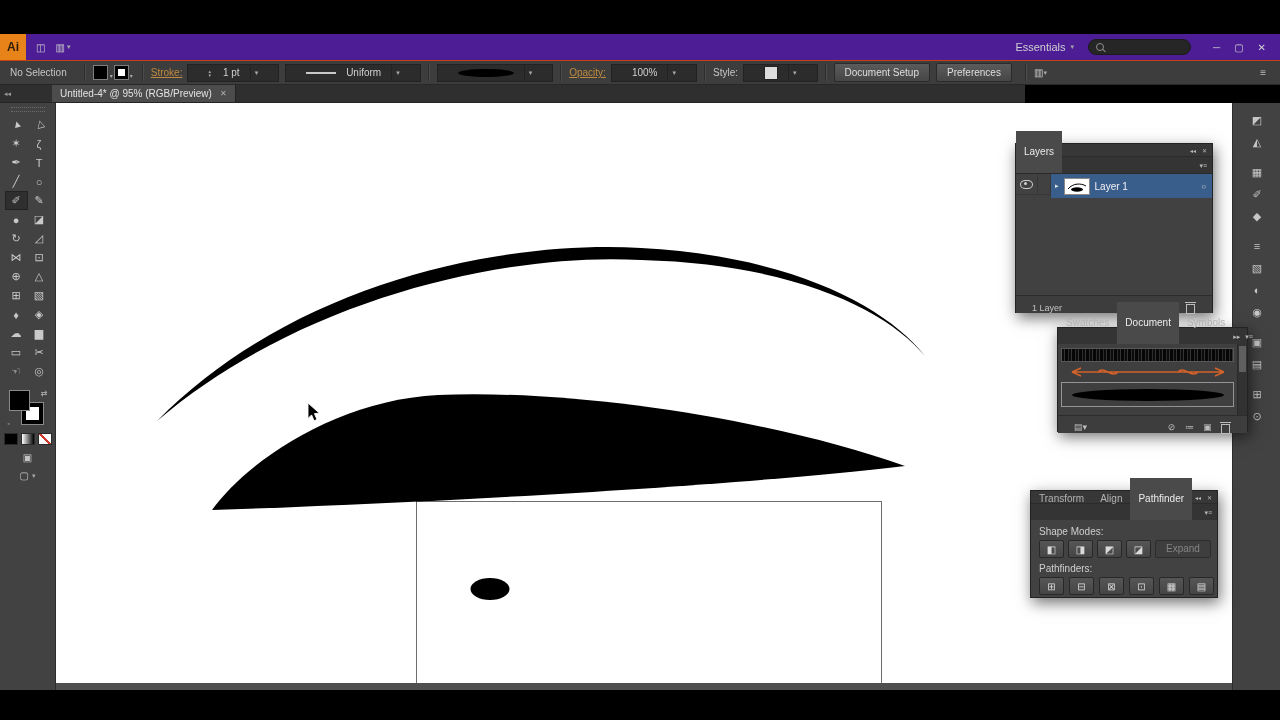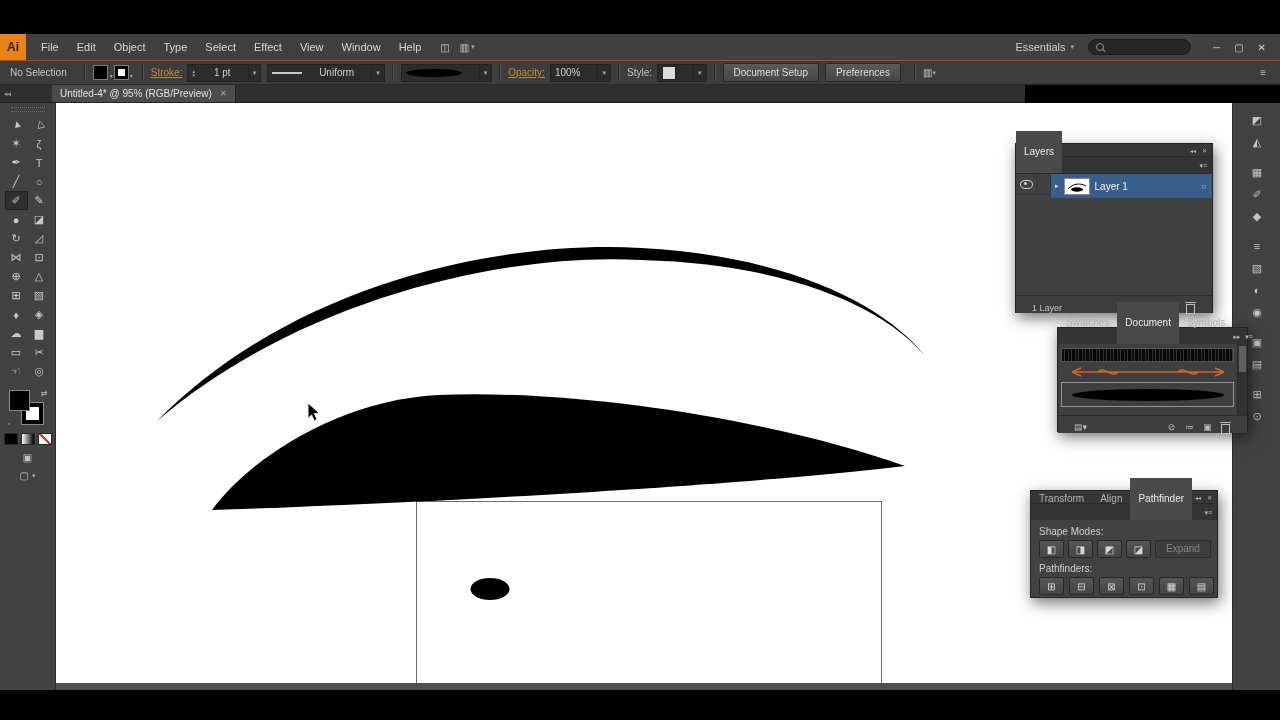--- a/index.html
+++ b/index.html
@@ -1,20 +1,20 @@
 <!DOCTYPE html>
 <html style="--accent: #E8831A; --sel-blue: #3A5E8C; --brush-orange: #D4622A; --ink: #000000;"><head>
 <meta charset="utf-8">
 <style>
   html,body{margin:0;padding:0;width:1280px;height:720px;background:#000;overflow:hidden;
     font-family:"Liberation Sans",sans-serif;-webkit-font-smoothing:antialiased;}
   #app{position:absolute;inset:0;}
 
   
-  #menubar{position:absolute;left:0;top:34px;width:1280px;height:26px;background:#404040;
+  #menubar{position:absolute;left:0;top:34px;width:1280px;height:26px;background:#4c1d95;
     border-bottom:5px solid #c2410c;display:flex;align-items:center;}
   #logo{width:26px;height:26px;background:var(--accent,#E8831A);color:#2e1d08;font-weight:bold;
     font-size:12px;display:flex;align-items:center;justify-content:center;}
   #menu-items{display:flex;height:26px;margin-left:6px;}
   .menu-item{padding:0 9px;line-height:26px;font-size:11px;color:#d6d6d6;cursor:default;}
   .mb-icon{margin-left:10px;display:flex;align-items:center;gap:2px;color:#c9c9c9;font-size:10px;}
   .spacer{flex:1;}
   #workspace{display:flex;align-items:center;gap:5px;font-size:11px;color:#cfcfcf;}
   .arr{font-size:7px;color:#a8a8a8;}
   #searchbox{width:94px;height:14px;background:#262626;border:1px solid #1b1b1b;border-radius:8px;
@@ -27,21 +27,21 @@
 
   
   #controlbar{position:absolute;left:0;top:61px;width:1280px;height:23px;background:#3d3d3d;
     border-bottom:1px solid #282828;display:flex;align-items:center;font-size:10px;color:#c6c6c6;}
   .vsep{width:1px;height:17px;background:#2d2d2d;border-right:1px solid #4d4d4d;margin:0 7px;}
   .swatch-fill{width:13px;height:13px;background:#000;border:1px solid #7e7e7e;}
   .swatch-stroke{width:13px;height:13px;background:#fff;border:3px solid #000;outline:1px solid #7e7e7e;box-sizing:border-box;}
   .mini-dd{font-size:6px;color:#a8a8a8;margin:6px 2px 0 2px;}
   .link{color:#c08a3e;text-decoration:underline;}
   .dd{background:#2c2c2c;border:1px solid #222;height:16px;display:flex;align-items:center;
-    font-size:10px;color:#cfcfcf;padding:0 4px;gap:17px;}
+    font-size:10px;color:#cfcfcf;padding:0 20px;gap:10px;}
   .dd .arr{border-left:1px solid #222;padding-left:4px;height:100%;display:flex;align-items:center;}
   .stepper-arrows{display:flex;flex-direction:column;justify-content:center;line-height:4px;
     font-size:5px;color:#aaa;margin-right:2px;}
   .profile-line{width:30px;height:2px;background:#c9c9c9;}
   .brush-preview{width:56px;height:8px;background:#000;border-radius:50%;}
   .style-swatch{width:12px;height:12px;background:#dcdcdc;border:1px solid #222;}
   .btn{height:17px;padding:0 10px;background:linear-gradient(#5b5b5b,#464646);
     border:1px solid #2a2a2a;border-radius:2px;font-size:10px;color:#dedede;
     display:flex;align-items:center;margin-right:6px;}
   #cb-right{margin-left:auto;padding-right:14px;display:flex;align-items:center;gap:4px;
@@ -147,31 +147,20 @@
   #expand-btn{margin-left:auto;height:16px;line-height:16px;padding:0 10px;background:#3e3e3e;
     border:1px solid #2c2c2c;border-radius:2px;color:#848484;font-size:10px;}
 </style>
 </head>
 <body>
 
 <div id="app">
 
   <div id="menubar">
     <div id="logo">Ai</div>
-    <div id="menu-items">
-        <div class="menu-item">File</div>
-        <div class="menu-item">Edit</div>
-        <div class="menu-item">Object</div>
-        <div class="menu-item">Type</div>
-        <div class="menu-item">Select</div>
-        <div class="menu-item">Effect</div>
-        <div class="menu-item">View</div>
-        <div class="menu-item">Window</div>
-        <div class="menu-item">Help</div>
-      </div>
     <div class="mb-icon">
       <span>◫</span>
     </div>
     <div class="mb-icon">
       <span>▥</span>
       <span class="arr">▾</span>
     </div>
     <div class="spacer"></div>
     <div id="workspace">
       <span>Essentials</span>

